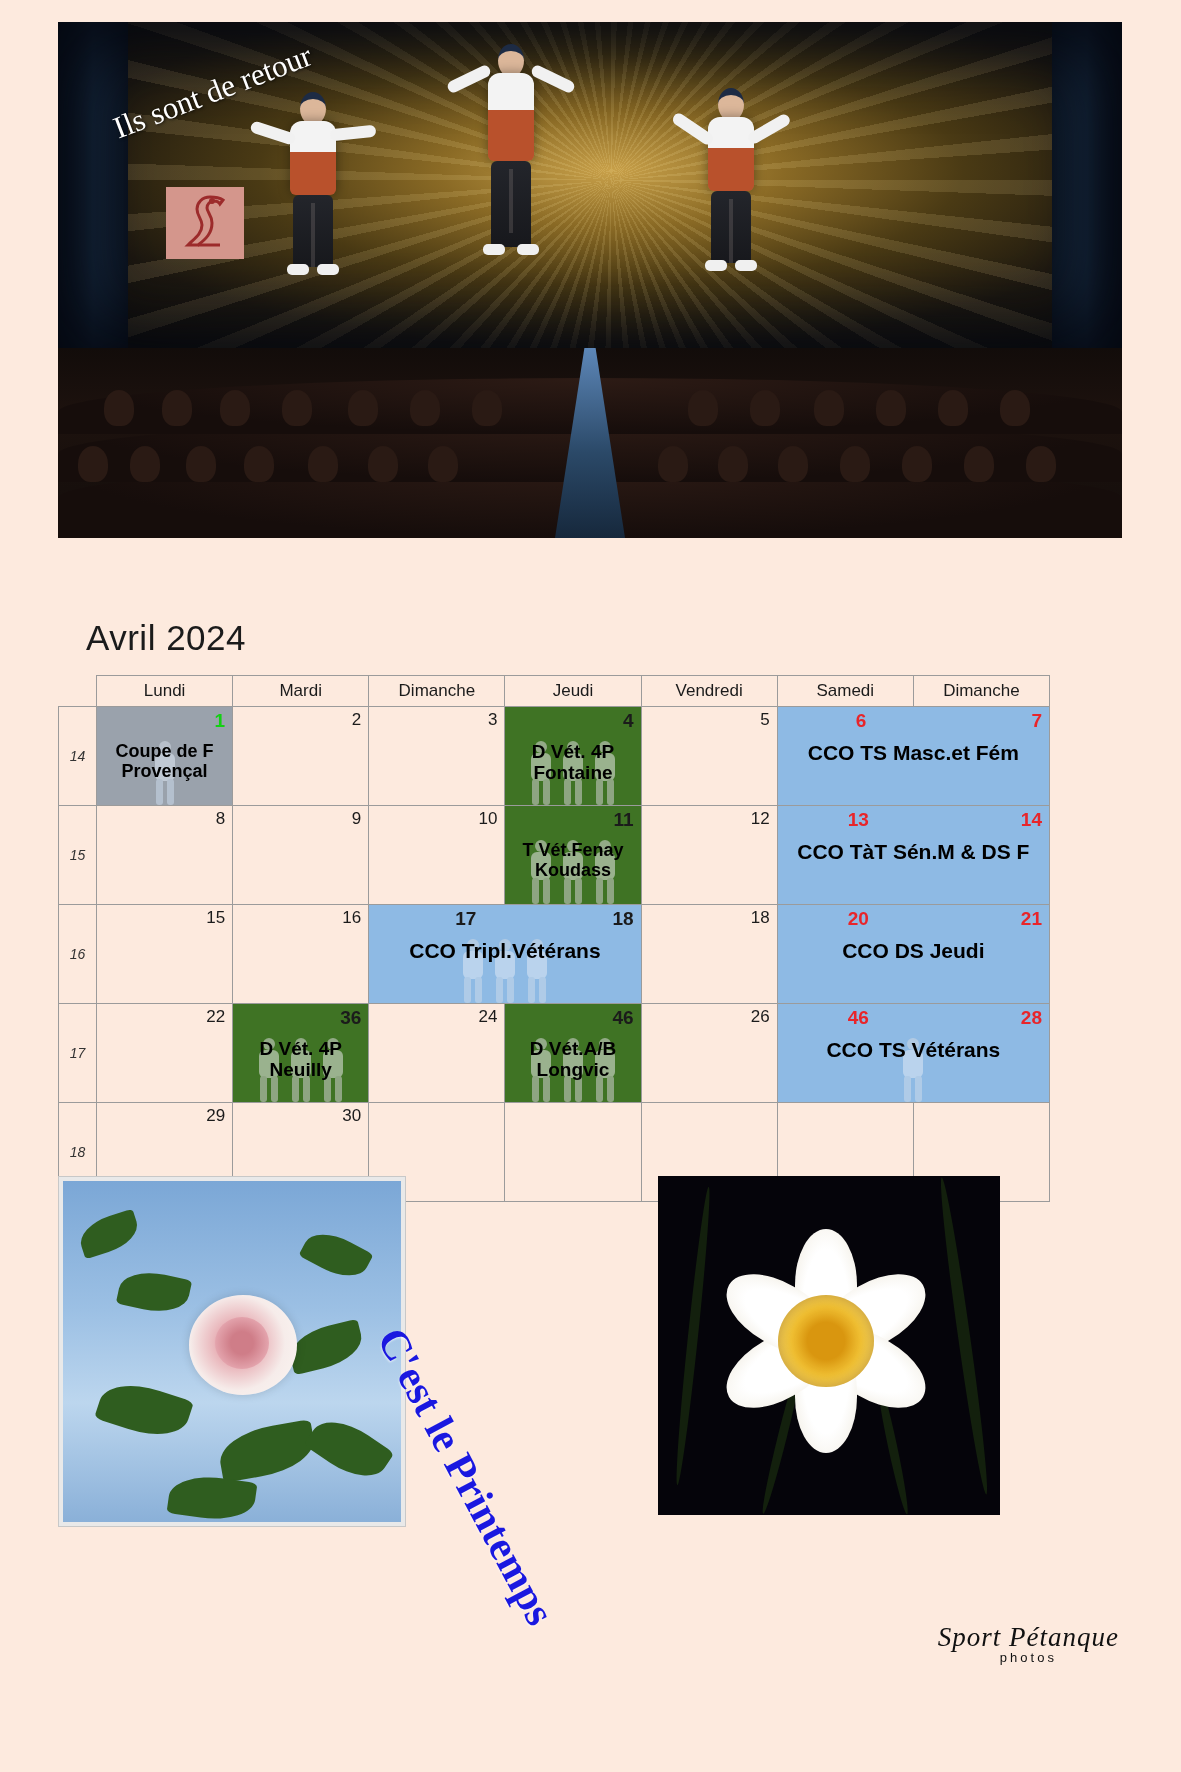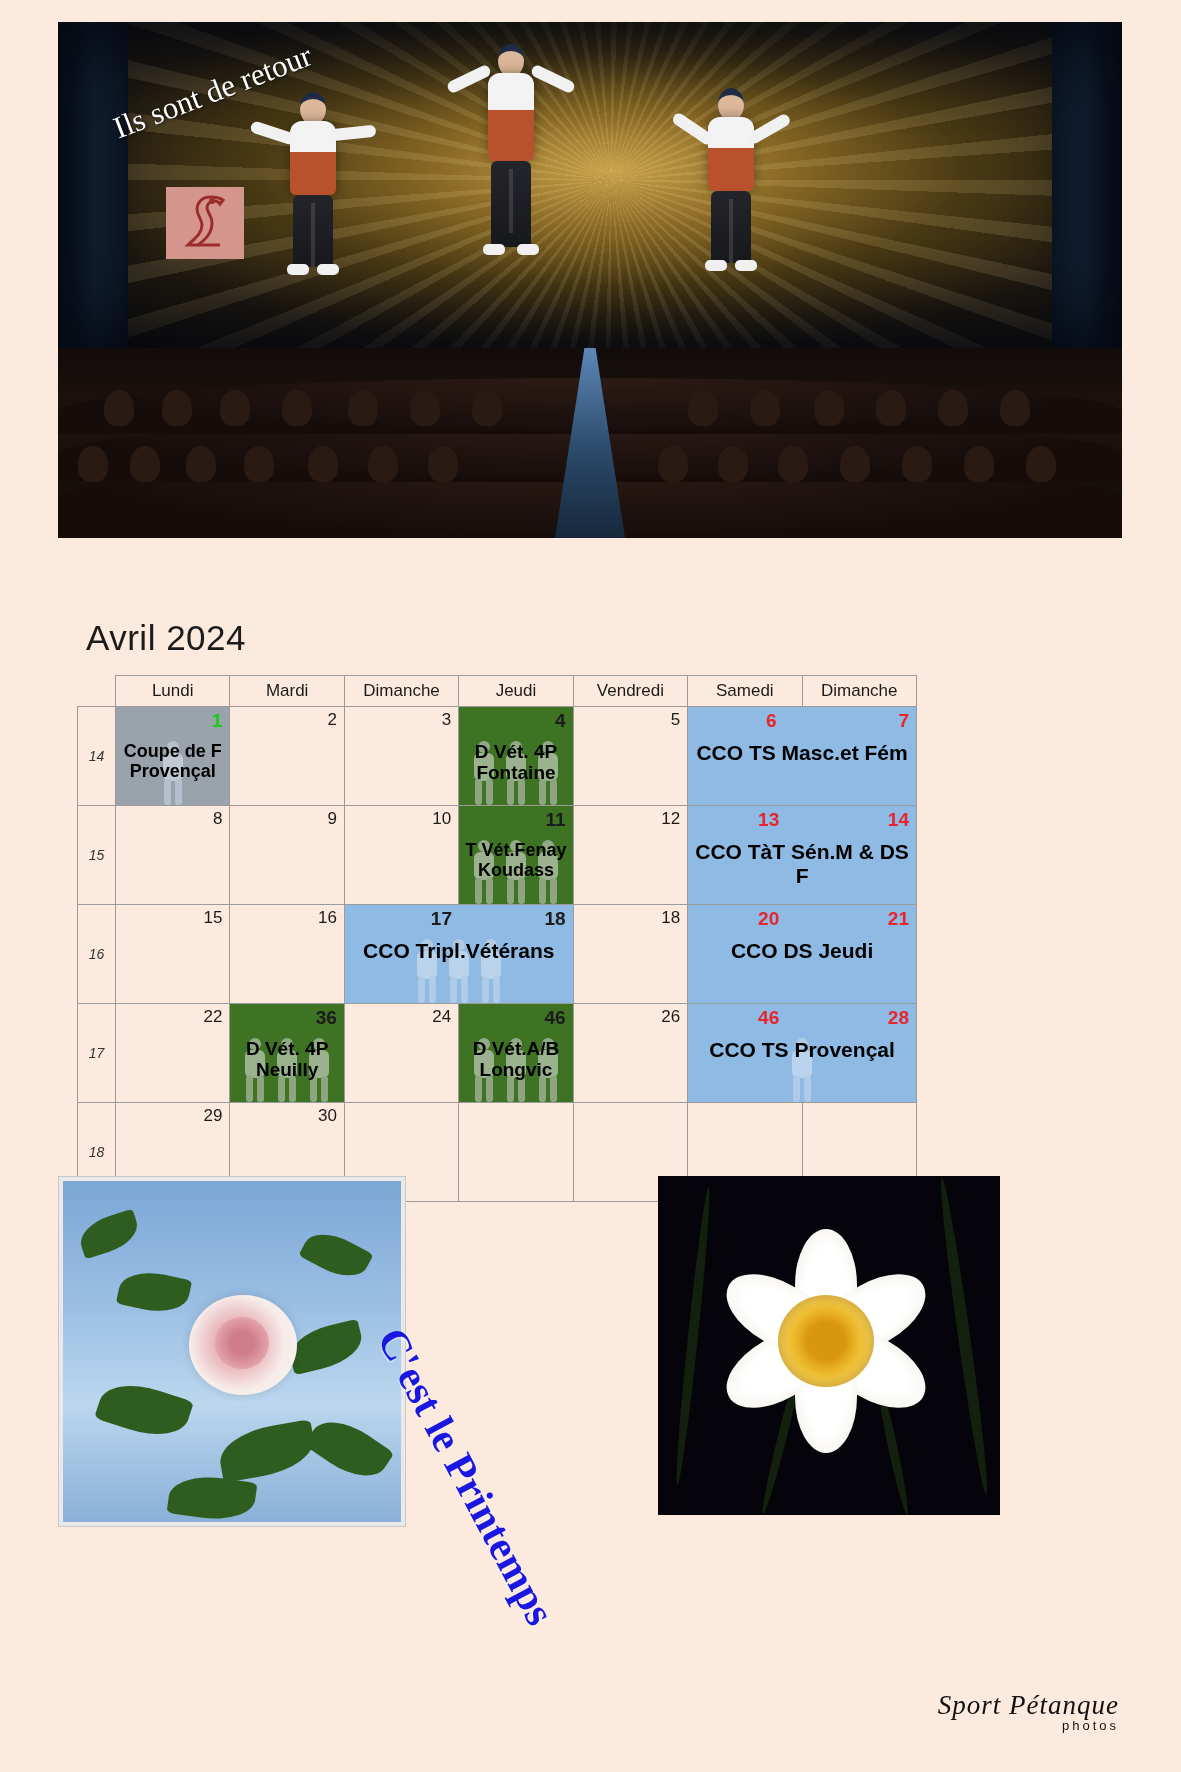--- a/index.html
+++ b/index.html
@@ -97,24 +97,23 @@
   .flamingo-logo svg{display:block}
 
   
   .month-title{
     position:absolute;left:86px;top:618px;
     font-size:35px;color:#1b1b1b;letter-spacing:.5px;
   }
 
   
   .cal{
-    position:absolute;left:58px;top:675px;width:840px;
+    position:absolute;left:58px;top:675px;width:992px;
     border-collapse:collapse;
     table-layout:fixed;
-    margin-left:19px;
   }
   .cal col.wk{width:38px;}
   .cal th{
     font-weight:normal;font-size:17px;color:#1b1b1b;
     border:1px solid #9b9b9b;background:#fdeade;height:28px;
   }
   .cal th.corner{border:none;background:transparent;}
   .cal td{
     border:1px solid #9b9b9b;
     height:98px;vertical-align:top;
@@ -200,21 +199,21 @@
   }
   .spring-text span{
     position:absolute;left:10px;top:120px;
     transform:rotate(62deg);transform-origin:left top;
     color:#1a18e0;font-size:42px;font-weight:bold;font-family:"Liberation Serif", serif;
     white-space:nowrap;text-shadow:1px 1px 2px rgba(255,255,255,.6);
   }
 
   
   .footer-logo{
-    position:absolute;right:62px;top:1690px;text-align:right;
+    position:absolute;right:62px;top:1622px;text-align:center;
   }
   .footer-logo .fl-main{
     font-family:"Liberation Serif", serif;font-style:italic;font-size:27px;color:#111;
     letter-spacing:1px;
   }
   .footer-logo .fl-sub{
     font-size:13px;color:#111;letter-spacing:3px;margin-top:-3px;
   }
 </style>
 </head>
@@ -541,21 +540,21 @@
         <span class="daynum red" style="right:auto;left:70px;">46</span>
         <span class="daynum red">28</span>
         <div class="figs" style="justify-content:center;">
           <div class="fig blue">
               <div class="f-head"></div>
               <div class="f-body"></div>
               <div class="f-leg l"></div>
               <div class="f-leg r"></div>
             </div>
         </div>
-        <div class="span-label">CCO TS Provençal</div>
+        <div class="span-label">CCO TS Vétérans</div>
       </td>
     </tr>
 
     <tr>
       <td class="wknum">18</td>
       <td>
         <span class="daynum">29</span>
       </td>
       <td>
         <span class="daynum">30</span>

